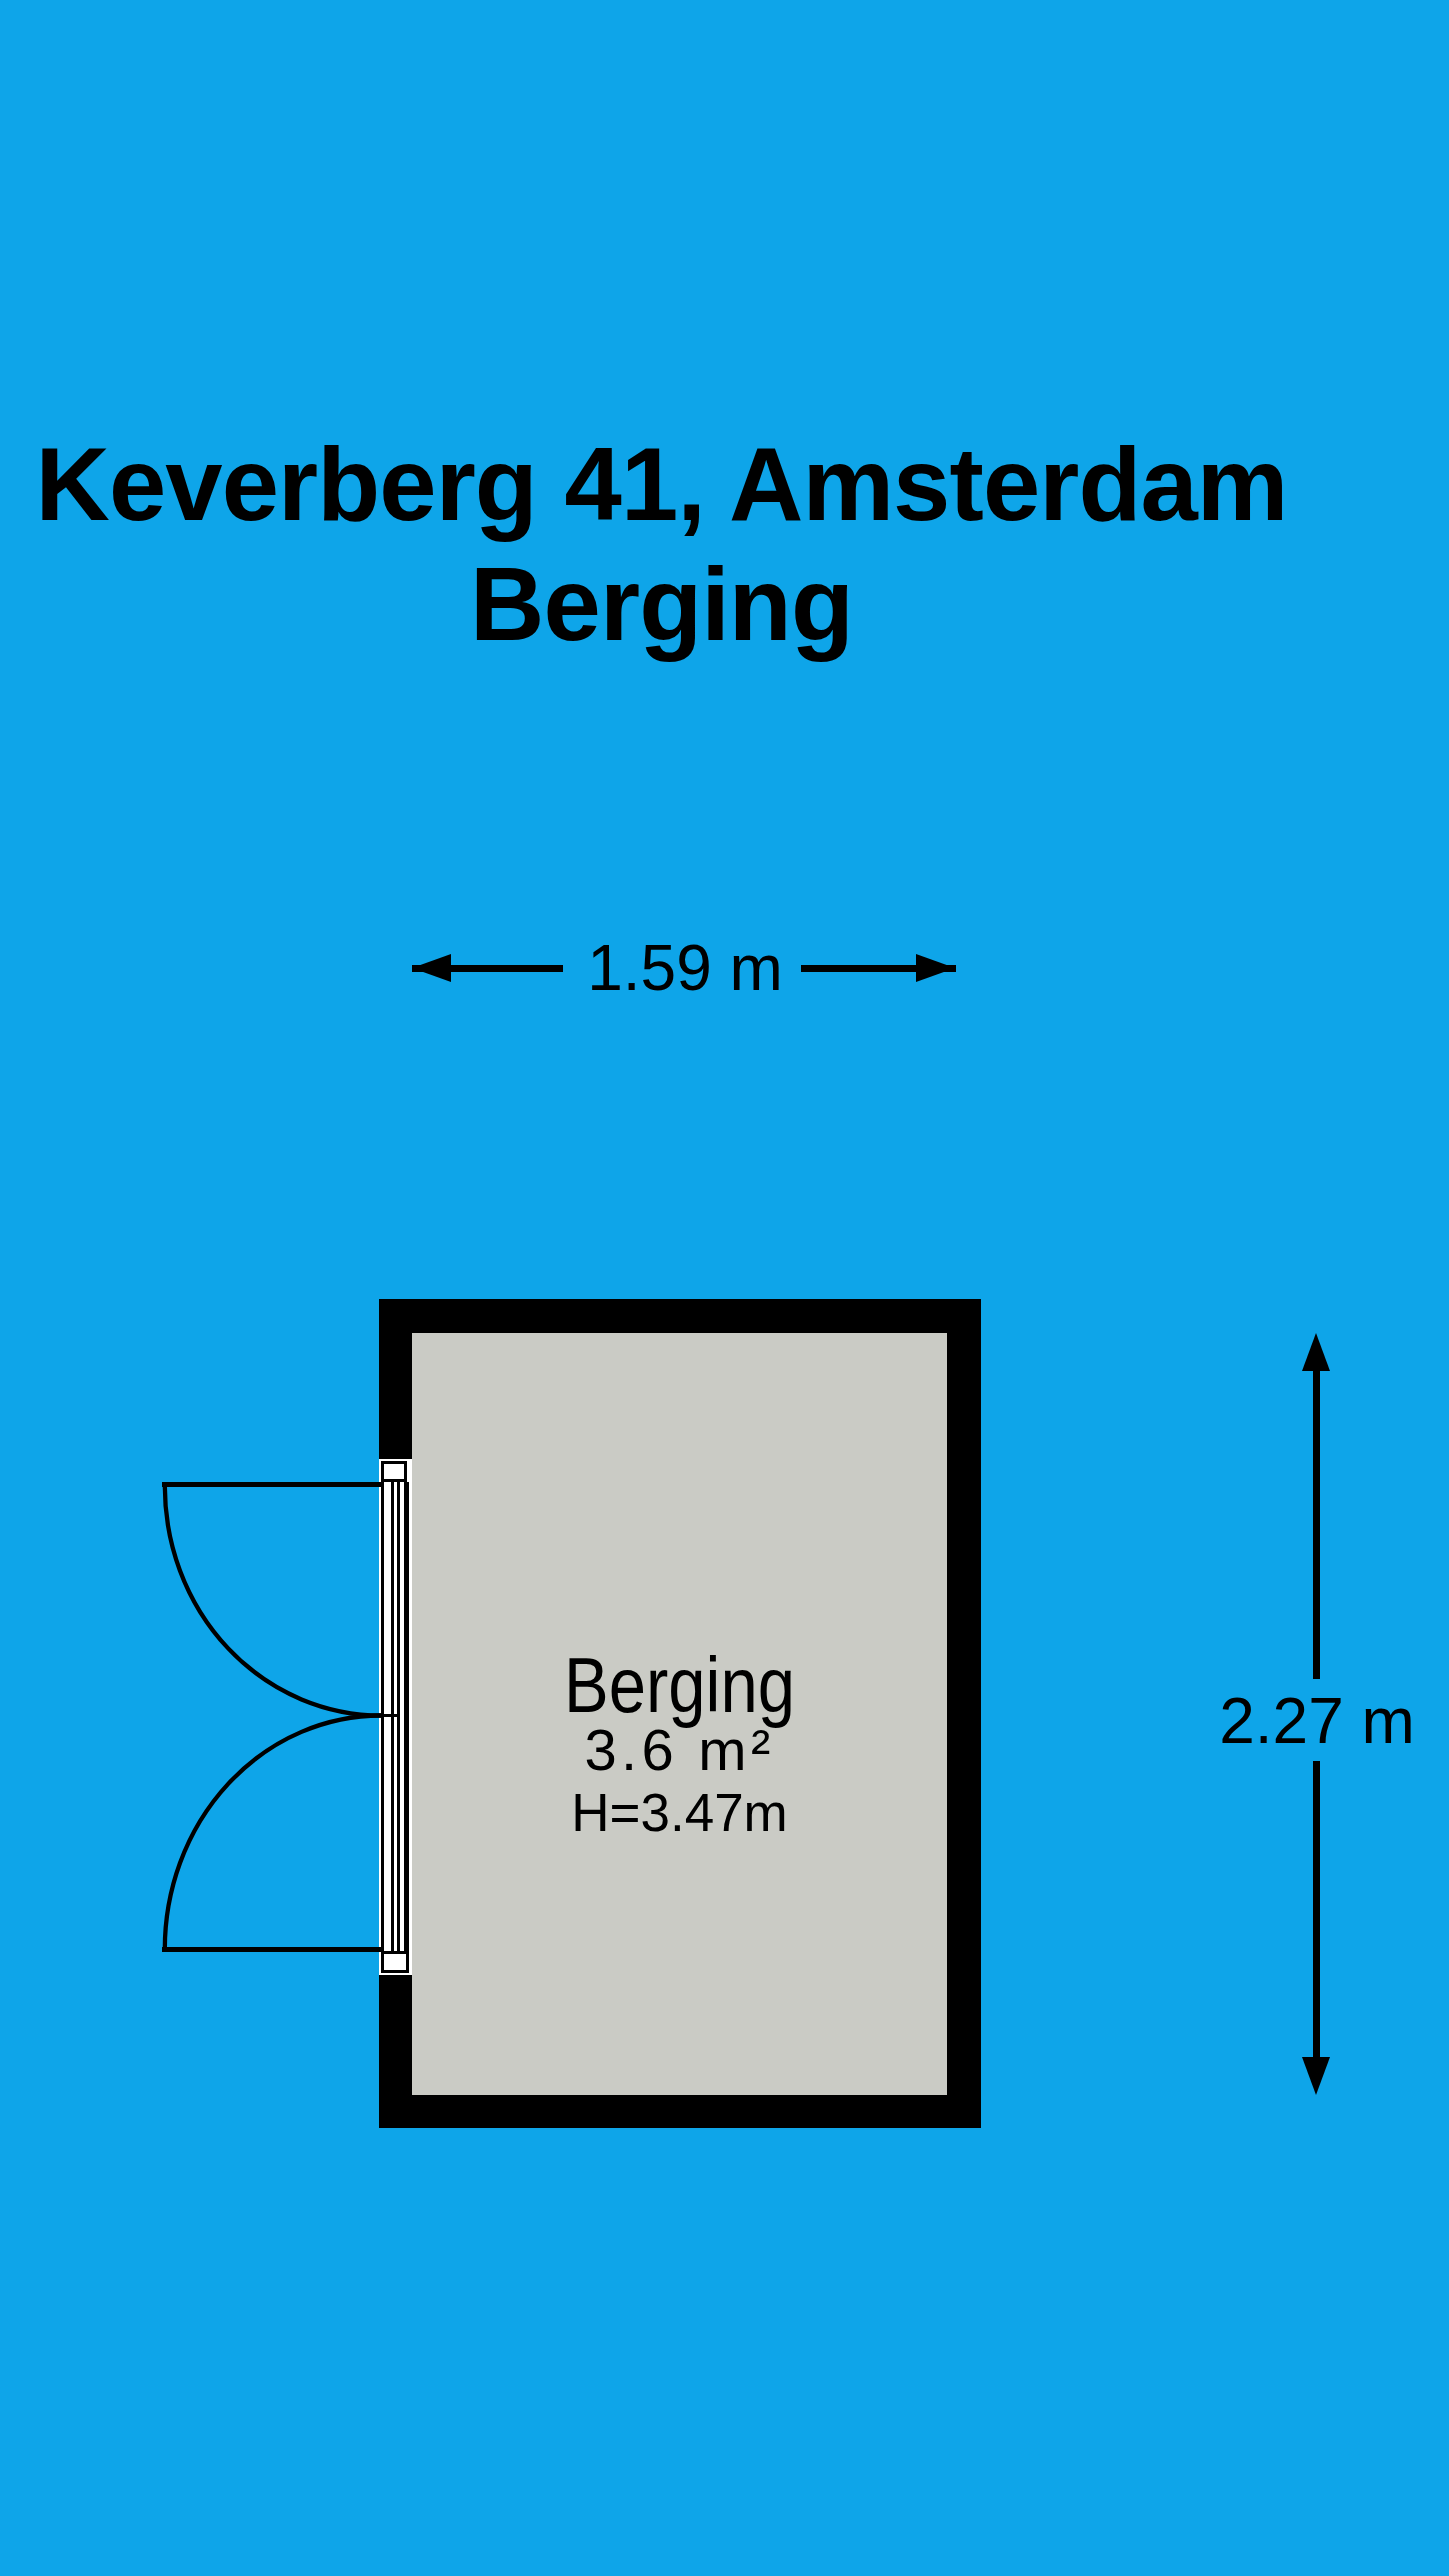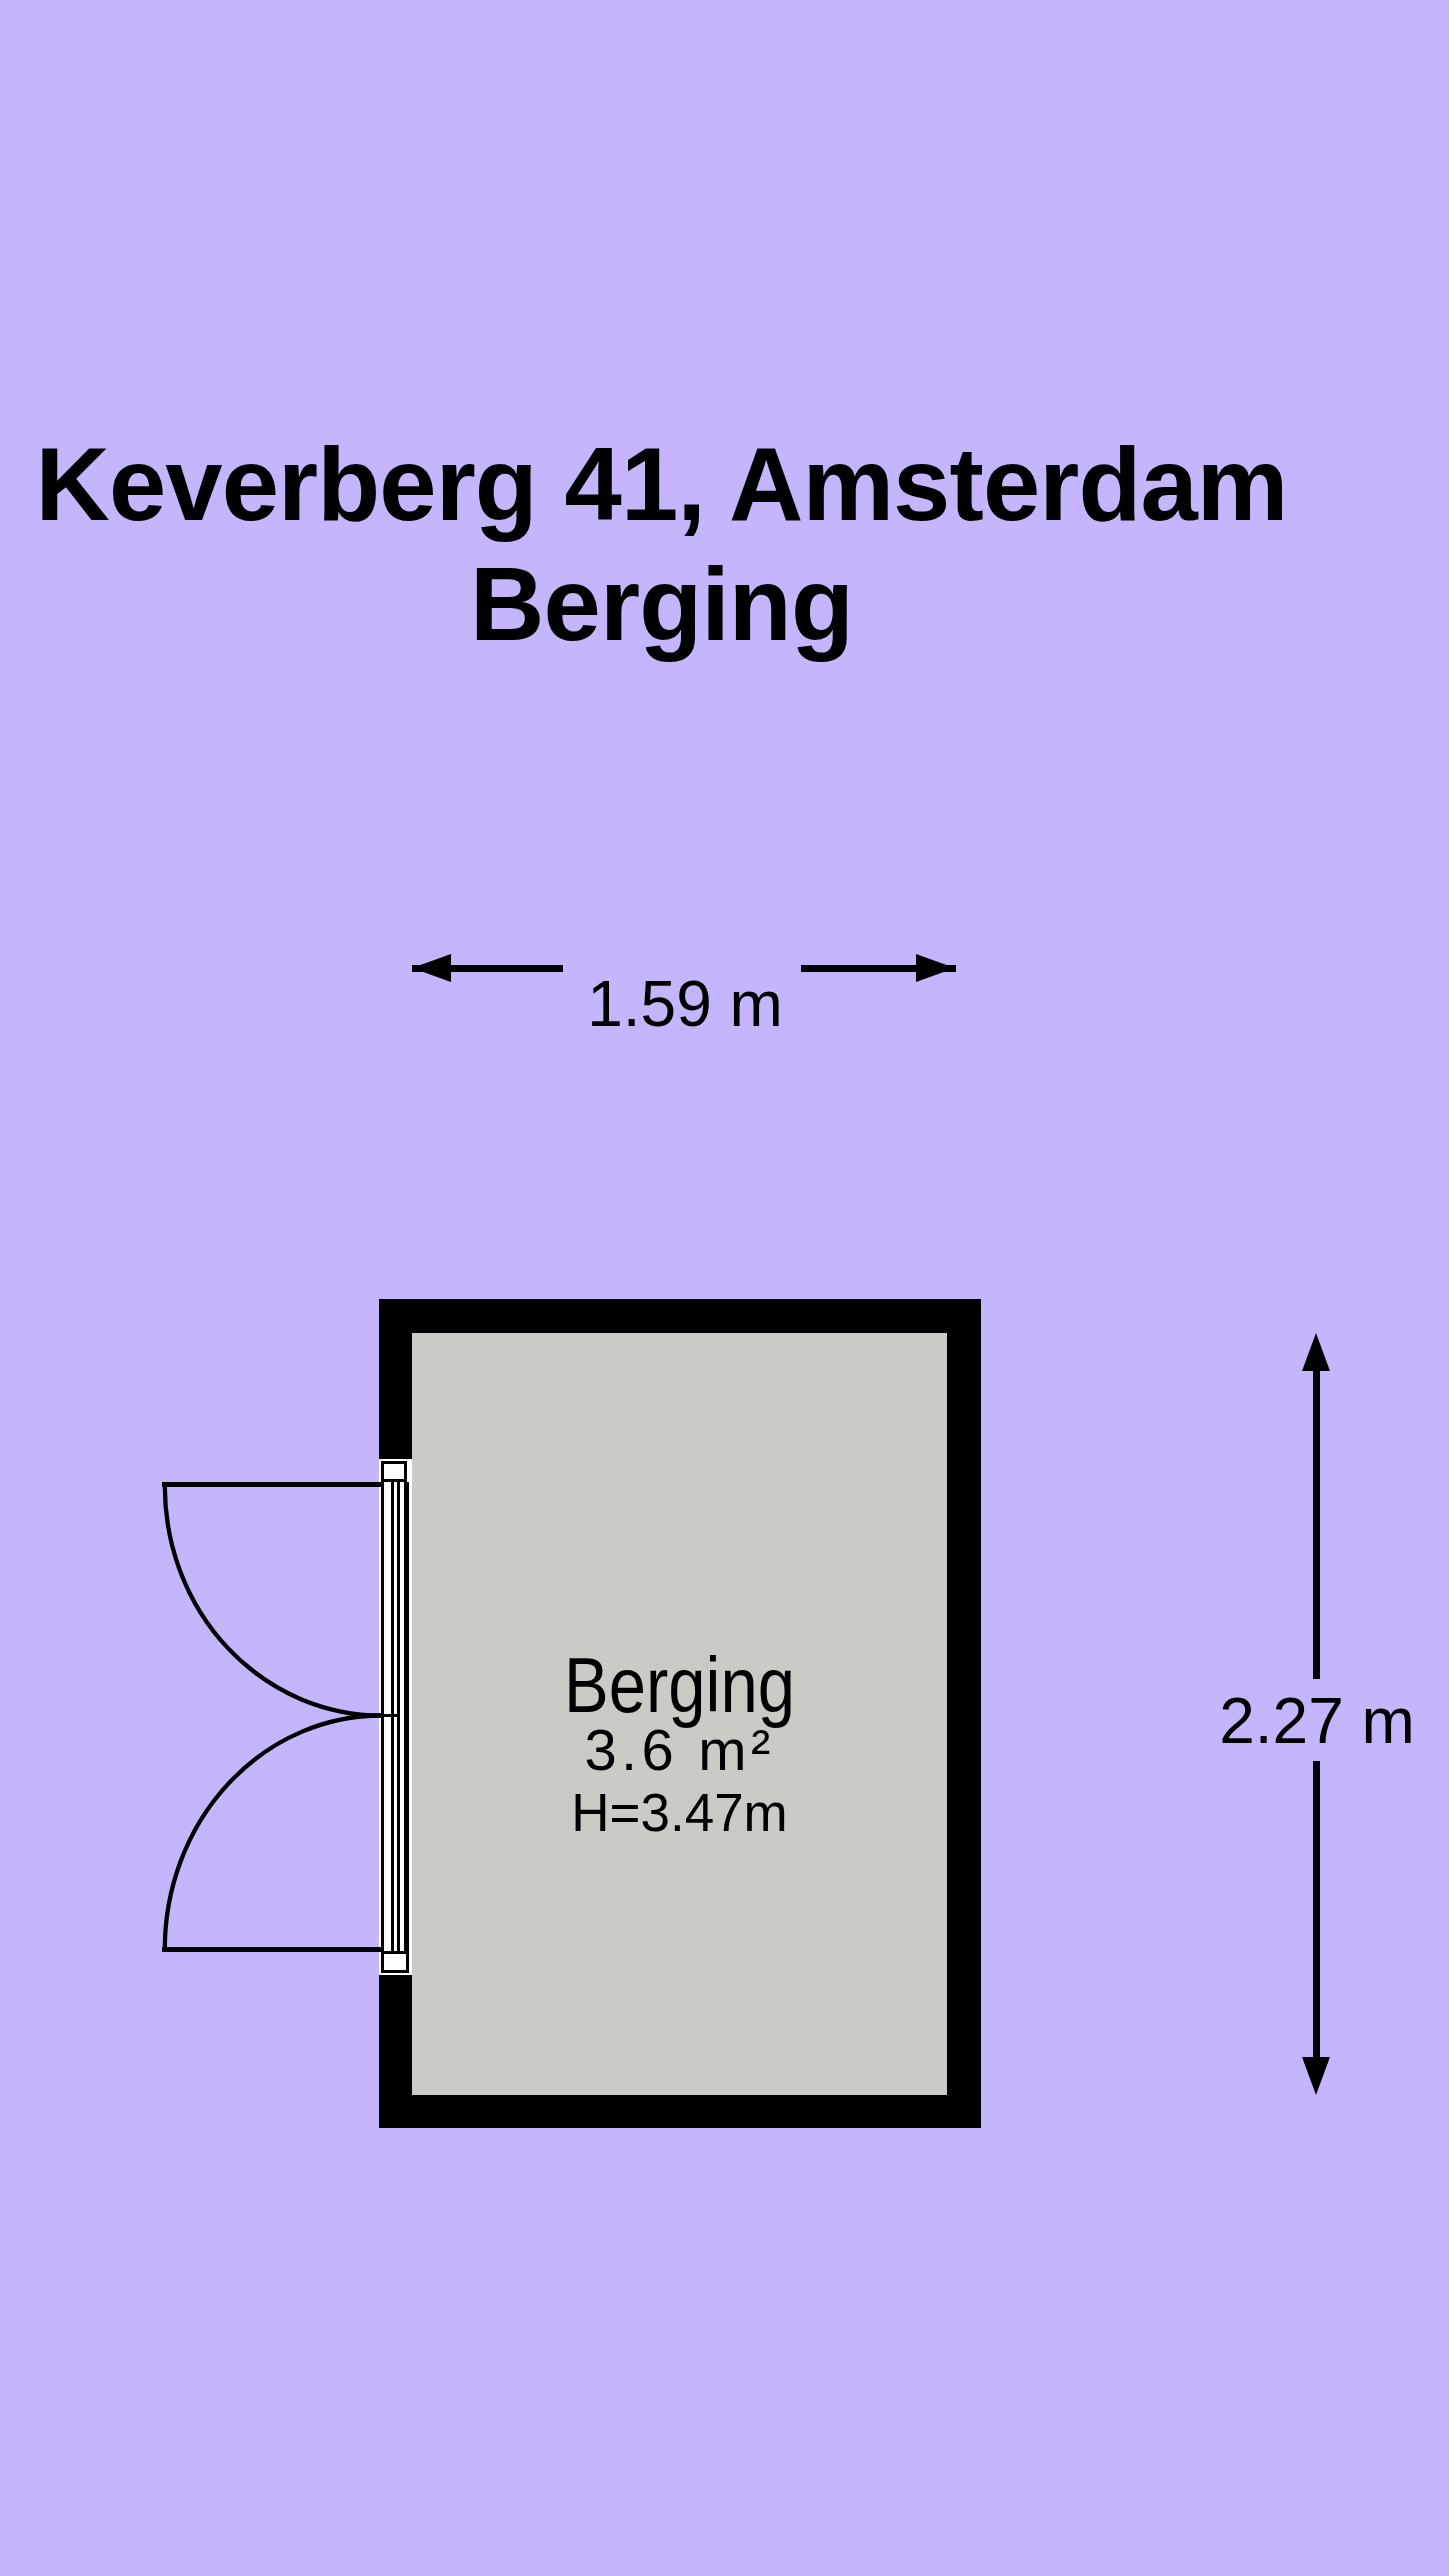--- a/index.html
+++ b/index.html
@@ -1,34 +1,34 @@
 <!DOCTYPE html>
 <html style="font-size:13.7px"><head>
 <meta charset="utf-8">
 <style>
   html,body{margin:0;padding:0;background:#ffffff;}
   body{width:1449px;height:2576px;position:relative;font-family:"Liberation Sans",sans-serif;color:#000;}
-  .stage{position:absolute;left:0;top:0;width:1449px;height:2576px;overflow:hidden;background:#c4b5fd;}
+  .stage{position:absolute;left:0;top:0;width:1449px;height:2576px;overflow:hidden;background:#0ea5e9;}
 
   
   .title{position:absolute;left:0;top:425px;width:1323px;text-align:center;
          font-weight:bold;font-size:103px;line-height:120px;letter-spacing:-0.9px;}
 
   
   .dimline{position:absolute;background:#000;}
   .dimlabel{position:absolute;font-size:64px;line-height:64px;text-align:center;white-space:nowrap;}
   .ah{position:absolute;width:0;height:0;}
   .ah-left {left:412px;top:954px;border-top:14.6px solid transparent;border-bottom:14.6px solid transparent;border-right:39px solid #000;}
   .ah-right{left:916px;top:954px;border-top:14.6px solid transparent;border-bottom:14.6px solid transparent;border-left:39px solid #000;}
   .ah-up   {left:1302px;top:1333px;border-left:14.6px solid transparent;border-right:14.6px solid transparent;border-bottom:38px solid #000;}
   .ah-down {left:1302px;top:2057px;border-left:14.6px solid transparent;border-right:14.6px solid transparent;border-top:38px solid #000;}
 
   .wline-l{left:412px;top:965px;width:151px;height:6.9px;}
   .wline-r{left:801px;top:965px;width:155px;height:6.9px;}
-  .wlabel{left:556px;top:972px;width:258px;}
+  .wlabel{left:556px;top:936px;width:258px;}
 
   .hline-t{left:1313px;top:1369px;width:6.9px;height:310px;}
   .hline-b{left:1313px;top:1761px;width:6.9px;height:296px;}
   .hlabel{left:1188px;top:1689px;width:258px;}
 
   
   .walls{position:absolute;left:379px;top:1299px;width:602px;height:829px;background:#000;}
   .floor{position:absolute;left:412px;top:1333px;width:535px;height:762px;background:#cacbc5;}
   .opening{position:absolute;left:379px;top:1459px;width:33px;height:516px;background:#fff;}
   .doorframe{position:absolute;background:#fff;border:3.4px solid #000;box-sizing:border-box;}

